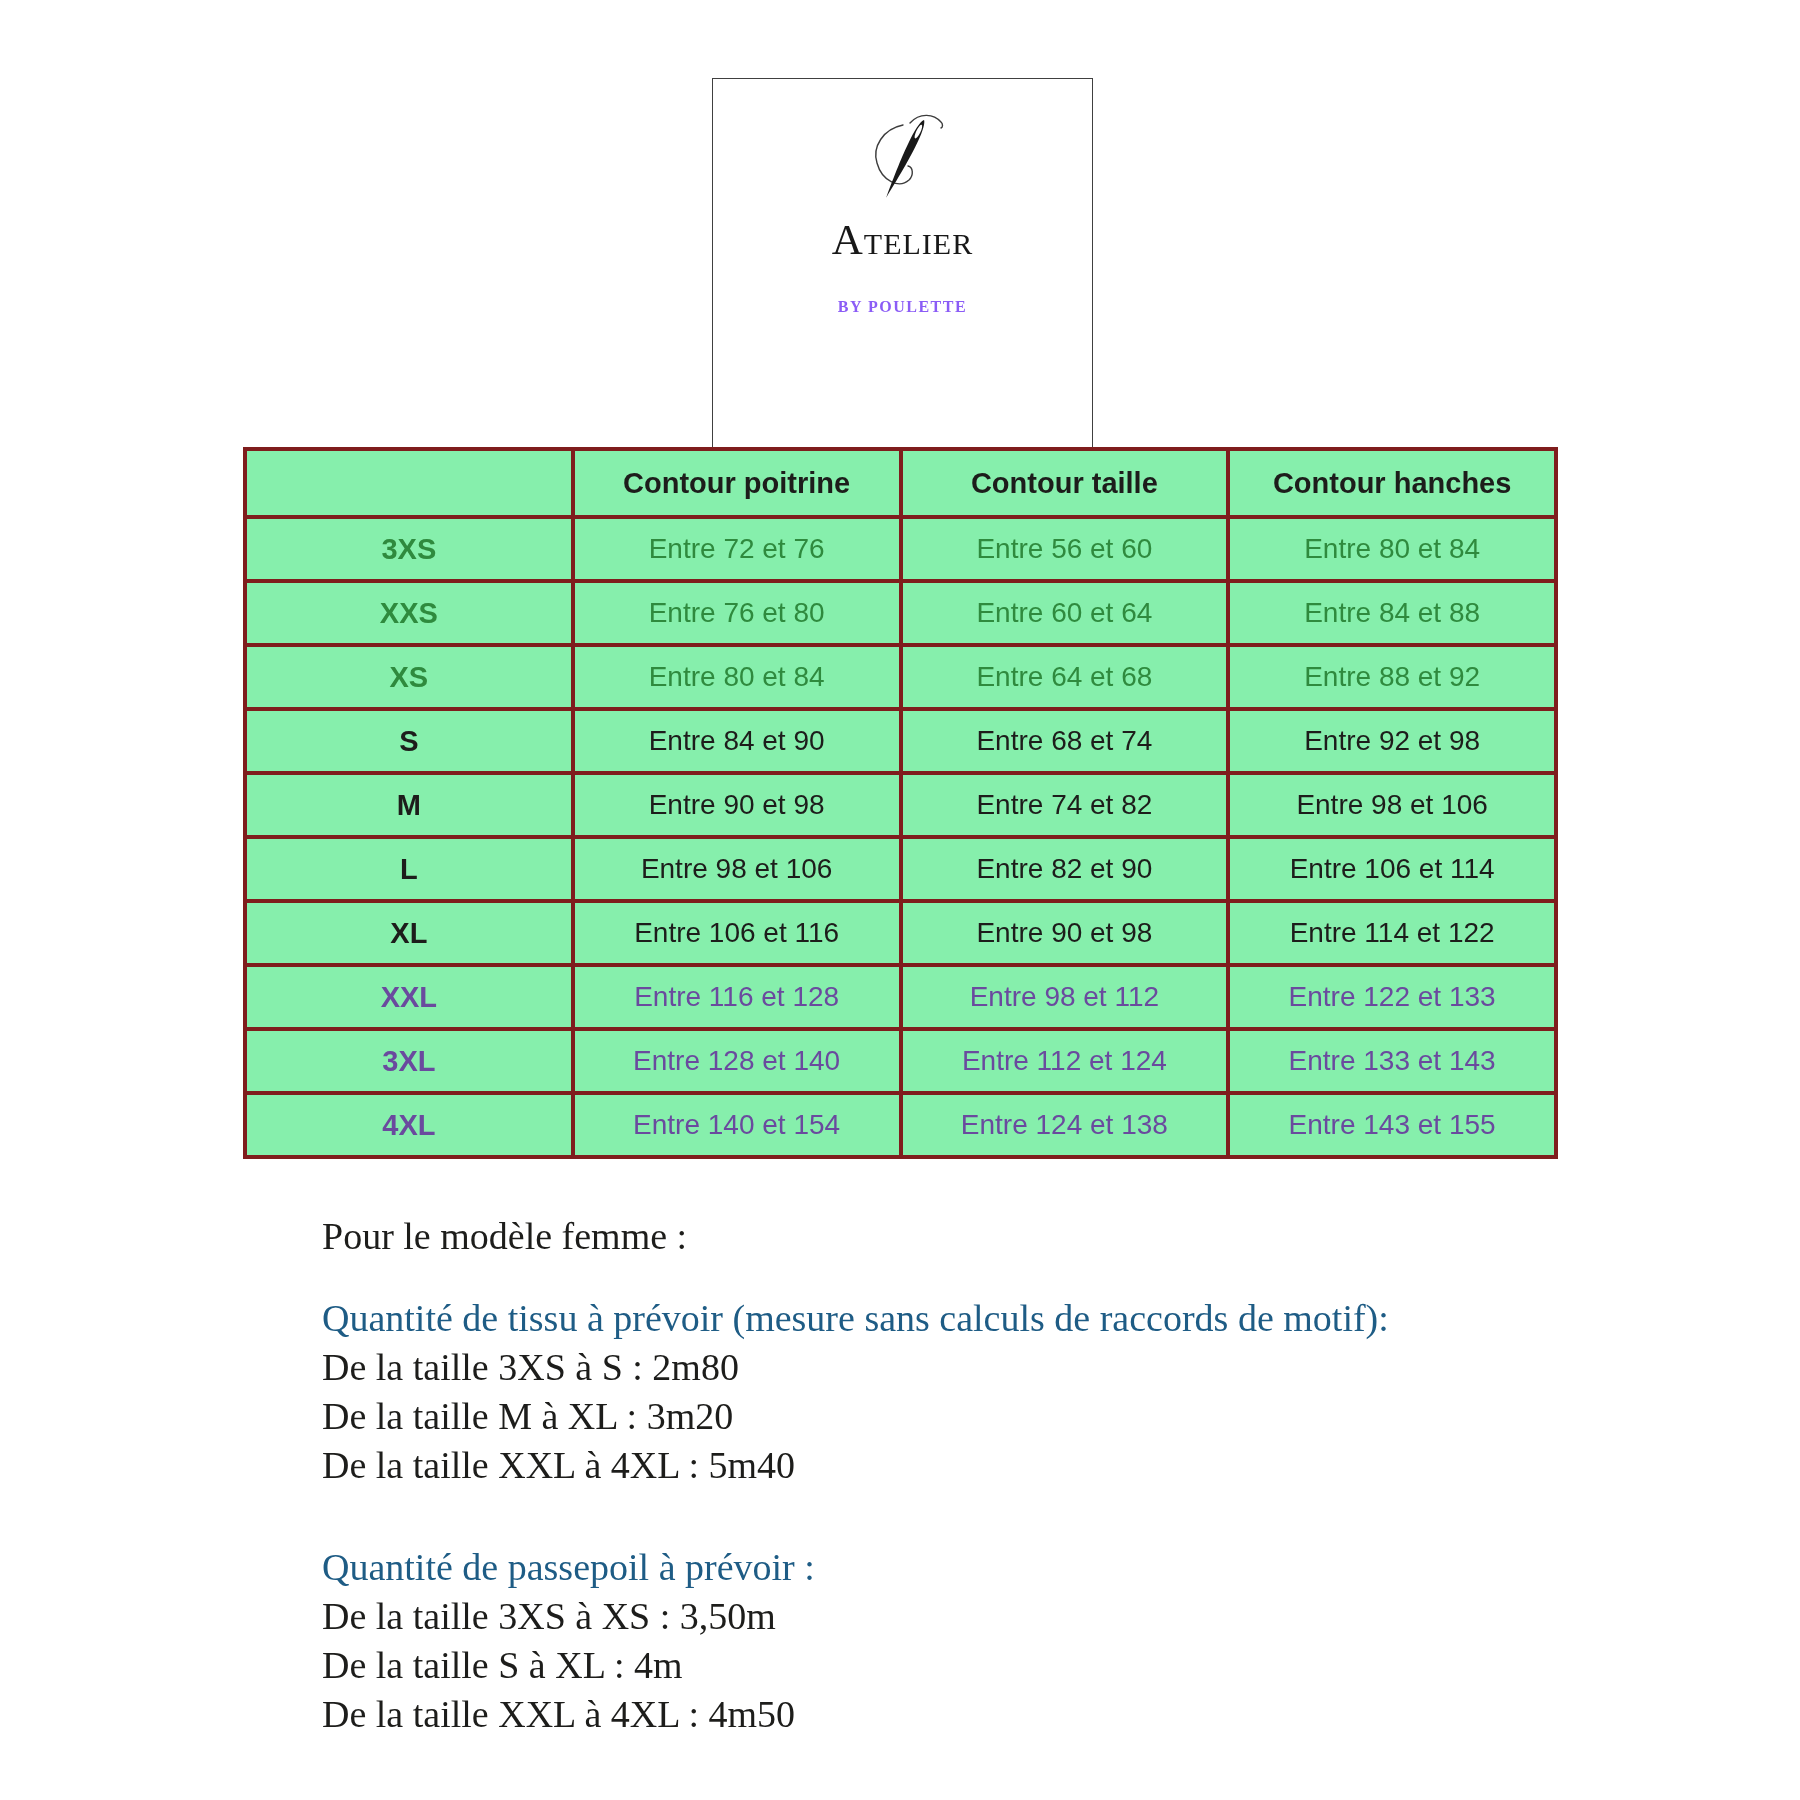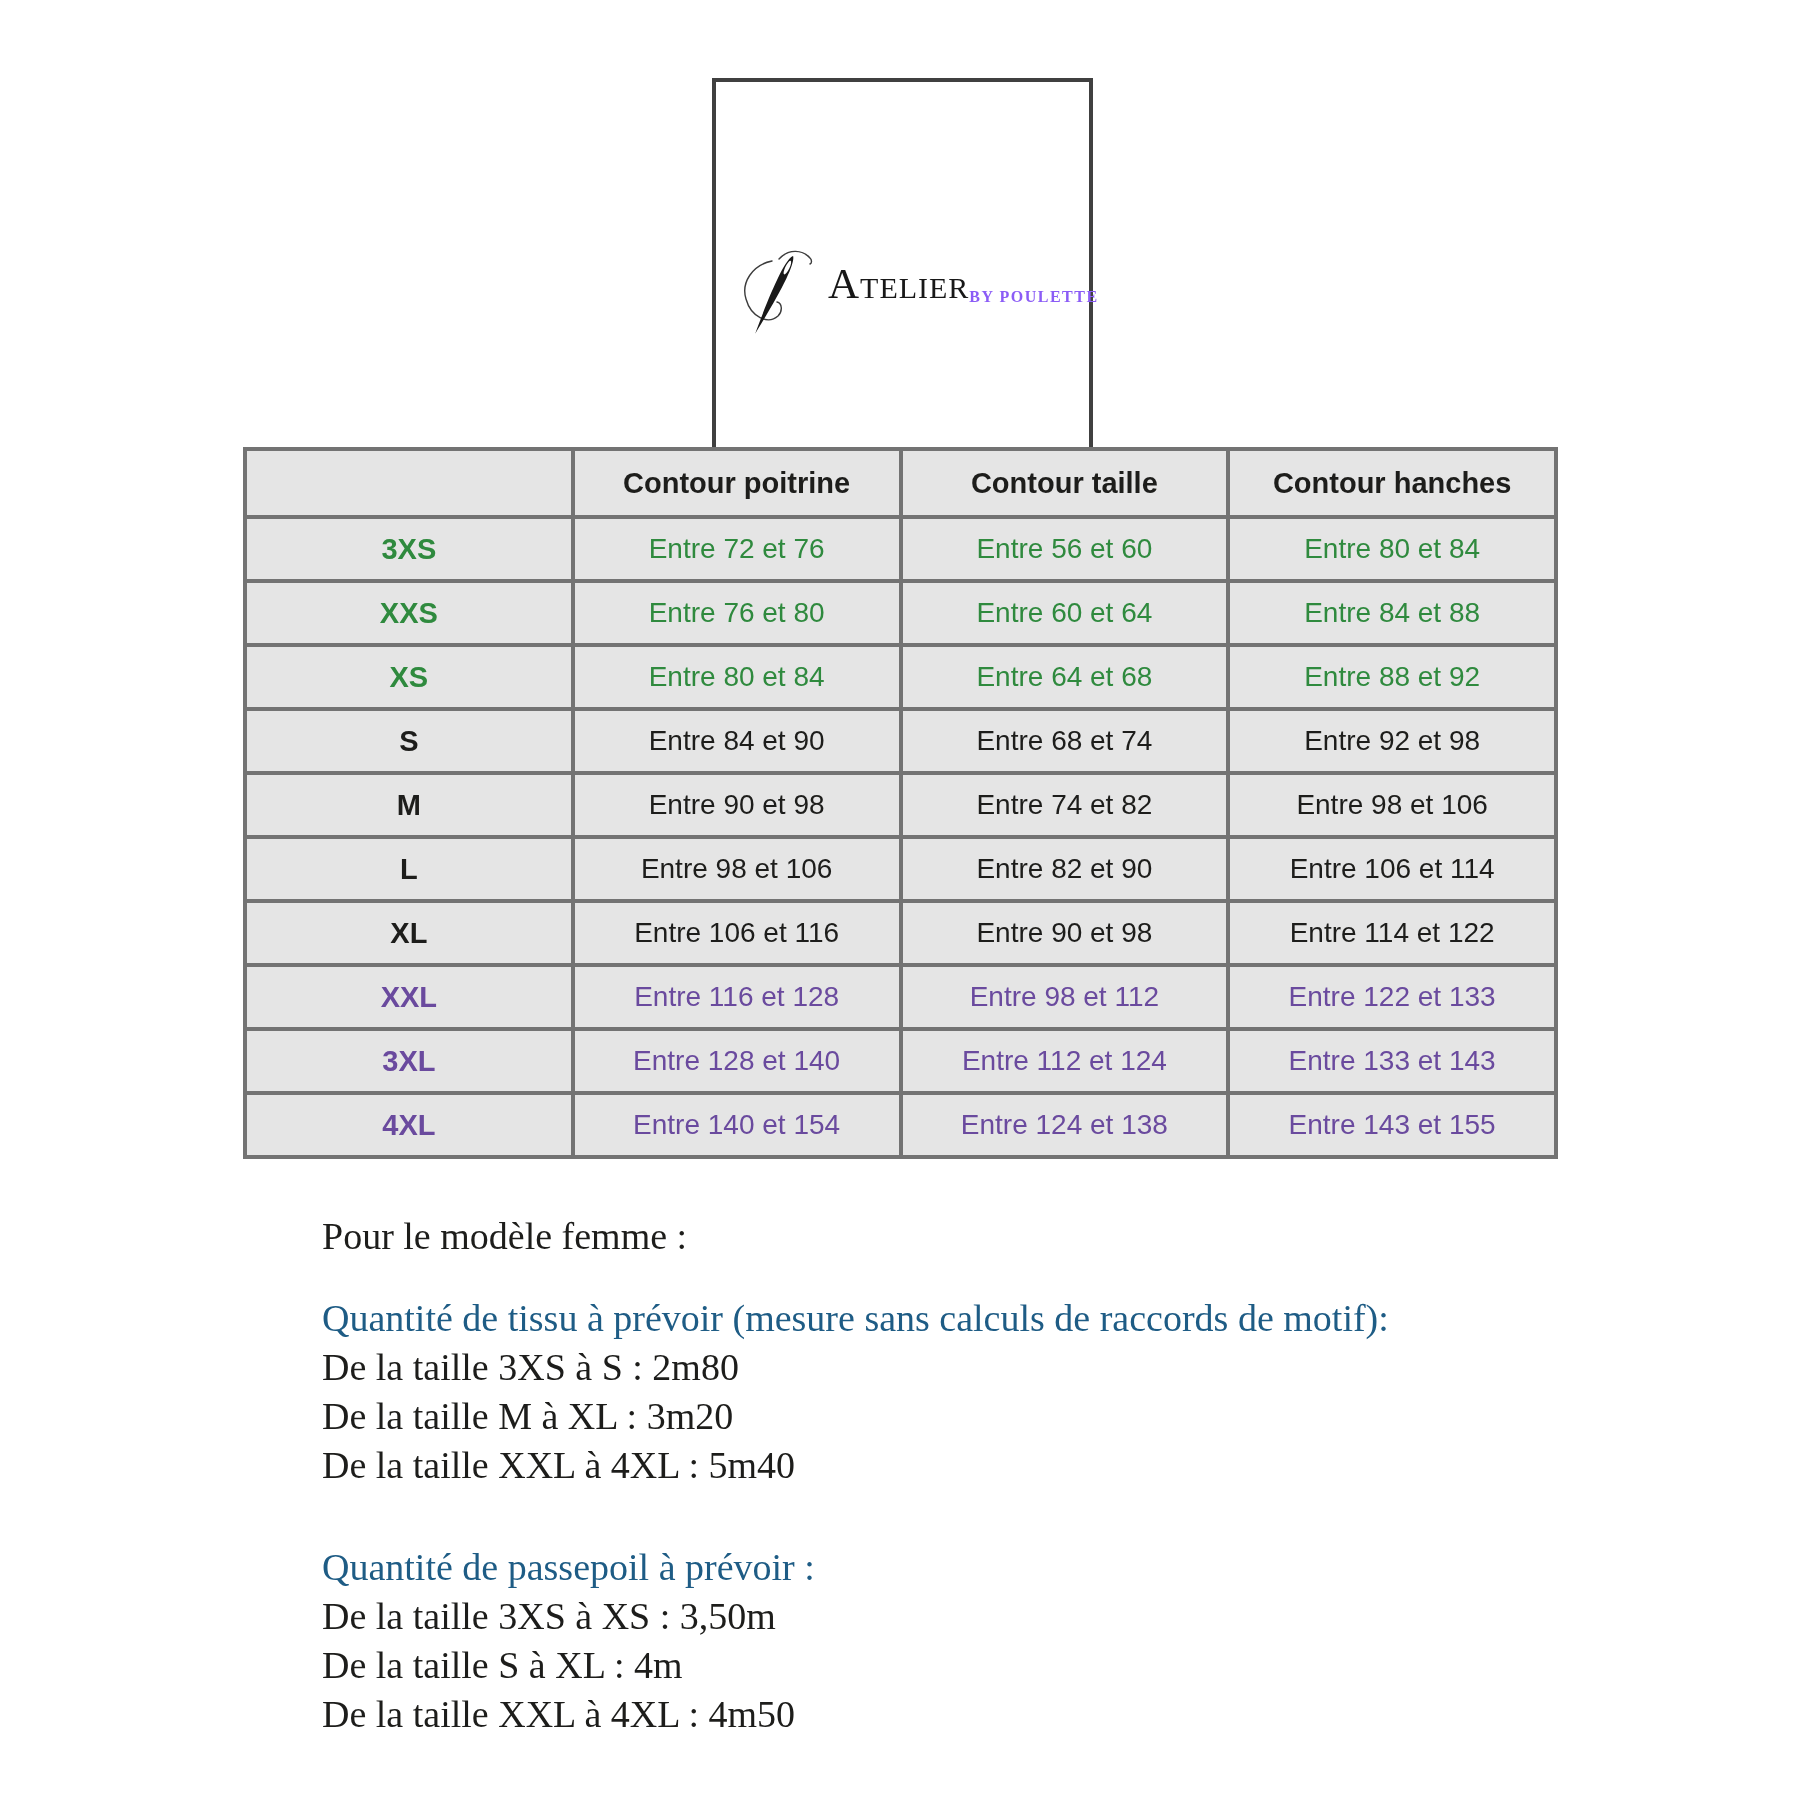--- a/index.html
+++ b/index.html
@@ -14,23 +14,24 @@
     color: #1d1d1b;
   }
 
   
   .logo-box {
     position: absolute;
     left: 712px;
     top: 78px;
     width: 381px;
     height: 404px;
-    border: 4px solid #404040;
+    border: 1px solid #404040;
     background: #ffffff;
     display: flex;
+    flex-direction: column;
     align-items: center;
     text-align: center;
   }
   .needle-wrap { margin-top: 30px; height: 100px; }
   .logo-line {
     font-family: "Liberation Serif", serif;
     font-variant: small-caps;
     font-size: 43px;
     line-height: 49px;
     letter-spacing: 1px;
@@ -51,24 +52,24 @@
   
   table.size-table {
     position: absolute;
     left: 243px;
     top: 447px;
     width: 1315px;
     border-collapse: collapse;
     table-layout: fixed;
   }
   .size-table th, .size-table td {
-    border: 4px solid #737373;
+    border: 4px solid #7f1d1d;
     text-align: center;
     vertical-align: middle;
-    background: #e5e5e5;
+    background: #86efac;
   }
   .size-table thead th {
     height: 68px;
     font-size: 29px;
     font-weight: 700;
     color: #1d1d1b;
     letter-spacing: 0px;
   }
   .size-table td {
     height: 64px;

